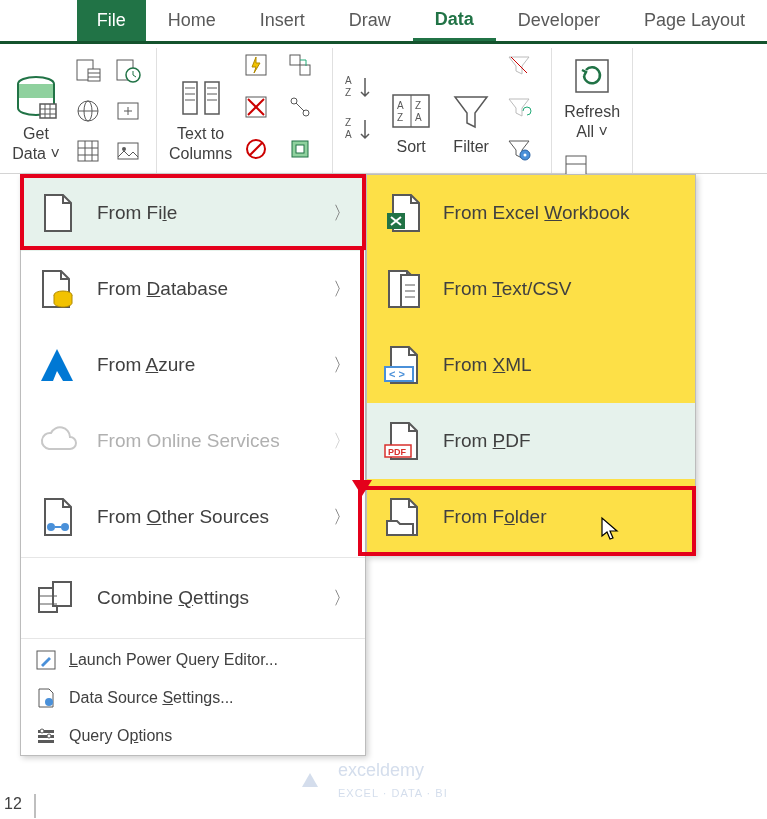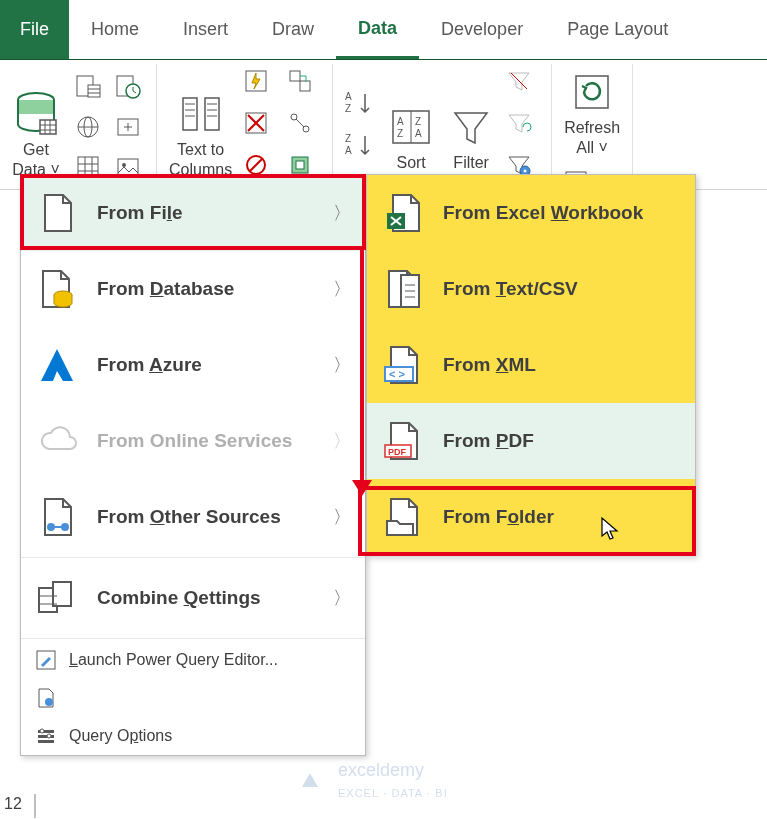--- a/index.html
+++ b/index.html
@@ -1,37 +1,37 @@
 <!DOCTYPE html>
 <html><head>
 <meta charset="utf-8">
 <style>
 * { margin: 0; padding: 0; box-sizing: border-box; font-family: "Segoe UI", Arial, sans-serif; }
 body { background: #fff; width: 767px; height: 819px; position: relative; overflow: hidden; }
 
-.ribbon-tabs { display: flex; height: 60px; align-items: stretch; border-bottom: 1px solid #14532d; font-size: 18px; }
+.ribbon-tabs { display: flex; height: 44px; align-items: stretch; border-bottom: 3px solid #14532d; font-size: 18px; justify-content: flex-end; }
 .file-tab { background: #217346; color: #fff; padding: 0 20px; display: flex; align-items: center; font-size: 18px; }
 .tab { padding: 0 22px; display: flex; align-items: center; color: #595959; cursor: pointer; }
 .tab.active { color: #217346; font-weight: 600; border-bottom: 3px solid #217346; }
 
 .ribbon-body { display: flex; height: 130px; border-bottom: 1px solid #d4d4d4; padding: 4px 0 0 0; }
 .group { display: flex; flex-direction: column; align-items: center; padding: 0 6px; border-right: 1px solid #e0e0e0; justify-content: flex-start; }
 .big-btn { display: flex; flex-direction: column; align-items: center; justify-content: flex-end; padding: 4px 6px; font-size: 16px; color: #404040; cursor: pointer; line-height: 1.25; height: 114px; }
 .big-btn .ic { width: 48px; height: 48px; margin-bottom: 2px; }
 .small-grid { display: grid; grid-template-columns: repeat(2, 36px); grid-auto-rows: 36px; gap: 4px; padding: 6px 4px; }
 .small-grid .sm { width: 36px; height: 36px; display: flex; align-items: center; justify-content: center; }
 .vert2 { display: flex; flex-direction: column; gap: 6px; padding: 6px 4px; align-items: center; }
 .triplecol { display: grid; grid-template-columns: 36px; grid-auto-rows: 36px; gap: 6px; padding: 6px 4px; }
 .group-plain { display: flex; align-items: flex-start; }
 .co-label { font-size: 16px; color: #404040; padding-top: 50px; padding-left: 6px; }
 
 .menu { position: absolute; left: 20px; top: 174px; width: 346px; background: #fff; border: 1px solid #bcbcbc; box-shadow: 2px 2px 6px rgba(0,0,0,0.2); }
 .menu-item { display: flex; align-items: center; height: 76px; padding: 0 14px; cursor: pointer; position: relative; }
 .menu-item .micon { width: 44px; height: 44px; margin-right: 18px; flex-shrink: 0; }
-.menu-item .mtext { font-size: 19px; font-weight: 700; color: #404040; flex: 1; }
+.menu-item .mtext { font-size: 19px; font-weight: 400; color: #404040; flex: 1; }
 .menu-item.disabled .mtext { color: #b0b0b0; }
 .menu-item .chev { font-size: 18px; color: #6a6a6a; }
 .menu-item.hover { background: #e6f2ec; }
 .menu-sep { height: 1px; background: #e6e6e6; margin: 2px 0; }
 .menu-small { display: flex; align-items: center; height: 38px; padding: 0 14px; cursor: pointer; }
 .menu-small .sicon { width: 22px; height: 22px; margin-right: 12px; }
 .menu-small .stext { font-size: 16px; color: #404040; }
 
 .submenu { position: absolute; left: 366px; top: 174px; width: 330px; background: #fde047; border: 1px solid #bcbcbc; box-shadow: 2px 2px 6px rgba(0,0,0,0.2); }
 .submenu .menu-item { height: 76px; }
@@ -312,20 +312,21 @@
         <rect x="2" y="2" width="18" height="18" fill="#fff" stroke="#595959"></rect>
         <path d="M6 16l8-8 2 2-8 8z" fill="#4a90d9"></path>
       </svg>
     <span class="stext"><span></span><u class="ak">L</u><span>aunch Power Query Editor...</span></span>
   </div>
   <div class="menu-small">
     <svg class="sicon" viewBox="0 0 22 22">
         <path d="M4 2h10l4 4v14H4z" fill="#fff" stroke="#595959"></path>
         <circle cx="14" cy="15" r="4" fill="#4a90d9"></circle>
       </svg>
+    <span class="stext"><span>Data Source </span><u class="ak">S</u><span>ettings...</span></span>
   </div>
   <div class="menu-small">
     <svg class="sicon" viewBox="0 0 22 22">
         <rect x="3" y="5" width="16" height="3" fill="#595959"></rect>
         <rect x="3" y="10" width="16" height="3" fill="#595959"></rect>
         <rect x="3" y="15" width="16" height="3" fill="#595959"></rect>
         <circle cx="7" cy="6" r="2" fill="#fff" stroke="#595959"></circle>
         <circle cx="14" cy="11" r="2" fill="#fff" stroke="#595959"></circle>
       </svg>
     <span class="stext"><span>Query O</span><u class="ak">p</u><span>tions</span></span>

